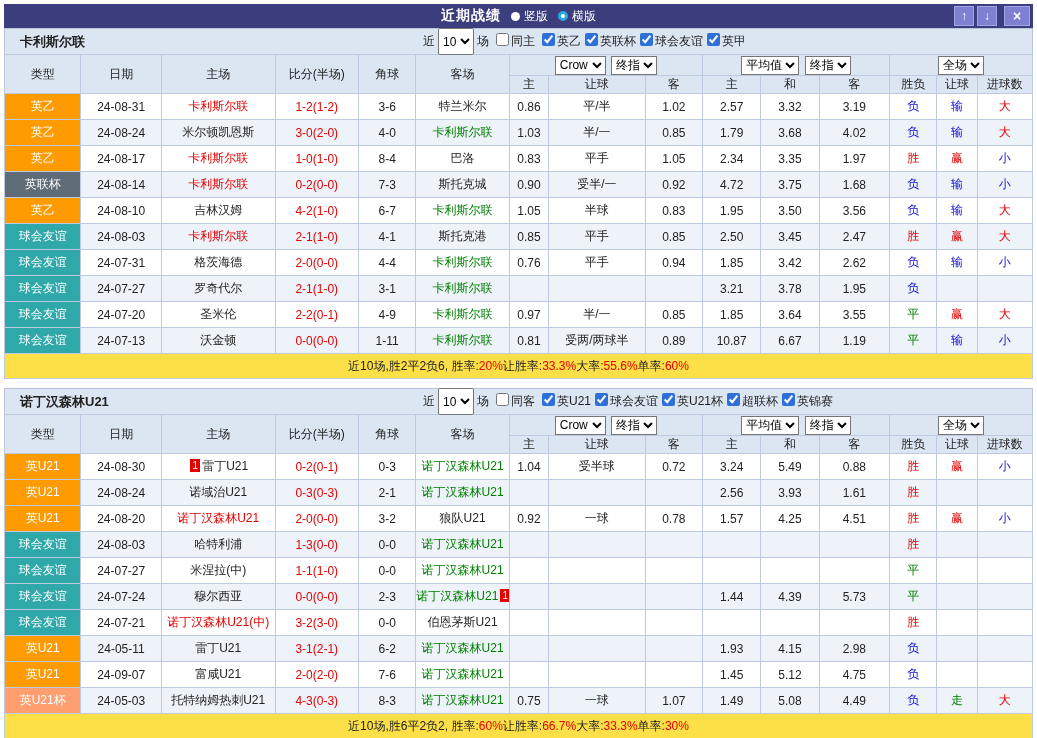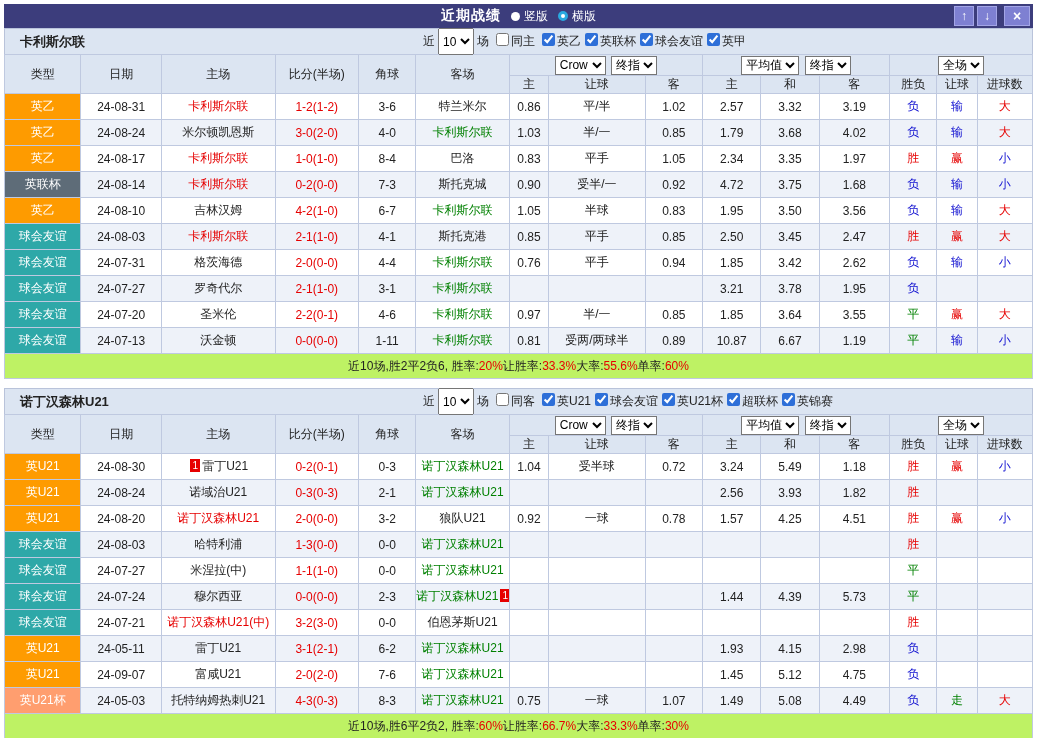--- a/index.html
+++ b/index.html
@@ -36,21 +36,21 @@
   .hsel{font-size:12px;height:19px;margin:0 1px;background:#fff}
   .badge{color:#fff}
   .b-orange{background:var(--league_orange,#fe9b00)}
   .b-gray{background:var(--league_gray,#5e6c78)}
   .b-teal{background:var(--league_teal,#2ea8a8)}
   .b-salmon{background:var(--league_salmon,#ff9e6f)}
   .t-red{color:var(--win_red,#e60000)}
   .t-green{color:var(--draw_green,#008000)}
   .t-blue{color:var(--lose_blue,#0f0fd0)}
   .redcard{display:inline-block;min-width:10px;height:13px;line-height:13px;background:#e60000;color:#fff;font-size:10px;padding:0 1px;margin:0 2px;vertical-align:1px}
-  .summary{border:1px solid #bfc9e0;border-top:none;height:25px;display:flex;align-items:center;justify-content:center;font-size:12px;background:#bef264}
+  .summary{border:1px solid #bfc9e0;border-top:none;height:25px;display:flex;align-items:center;justify-content:center;font-size:12px;background:#fde047}
   .seg-r{color:#e60000}
 </style>
 </head>
 <body>
 
 <div class="page">
 
   <div class="topbar">
     <div class="tb-center">
       <span class="tb-title">近期战绩</span>
@@ -287,21 +287,21 @@
               <td>1.95</td>
               <td class="t-blue">负</td>
               <td></td>
               <td></td>
             </tr>
             <tr>
               <td class="badge b-teal">球会友谊</td>
               <td>24-07-20</td>
               <td><span>圣米伦</span></td>
               <td class="t-red">2-2(0-1)</td>
-              <td>4-6</td>
+              <td>4-9</td>
               <td><span class="t-green">卡利斯尔联</span></td>
               <td>0.97</td>
               <td>半/一</td>
               <td>0.85</td>
               <td>1.85</td>
               <td>3.64</td>
               <td>3.55</td>
               <td class="t-green">平</td>
               <td class="t-red">赢</td>
               <td class="t-red">大</td>
@@ -428,38 +428,38 @@
               <td>24-08-30</td>
               <td><span class="redcard">1</span><span>雷丁U21</span></td>
               <td class="t-red">0-2(0-1)</td>
               <td>0-3</td>
               <td><span class="t-green">诺丁汉森林U21</span></td>
               <td>1.04</td>
               <td>受半球</td>
               <td>0.72</td>
               <td>3.24</td>
               <td>5.49</td>
-              <td>1.18</td>
+              <td>0.88</td>
               <td class="t-red">胜</td>
               <td class="t-red">赢</td>
               <td class="t-blue">小</td>
             </tr>
             <tr>
               <td class="badge b-orange">英U21</td>
               <td>24-08-24</td>
               <td><span>诺域治U21</span></td>
               <td class="t-red">0-3(0-3)</td>
               <td>2-1</td>
               <td><span class="t-green">诺丁汉森林U21</span></td>
               <td></td>
               <td></td>
               <td></td>
               <td>2.56</td>
               <td>3.93</td>
-              <td>1.82</td>
+              <td>1.61</td>
               <td class="t-red">胜</td>
               <td></td>
               <td></td>
             </tr>
             <tr>
               <td class="badge b-orange">英U21</td>
               <td>24-08-20</td>
               <td><span class="t-red">诺丁汉森林U21</span></td>
               <td class="t-red">2-0(0-0)</td>
               <td>3-2</td>

